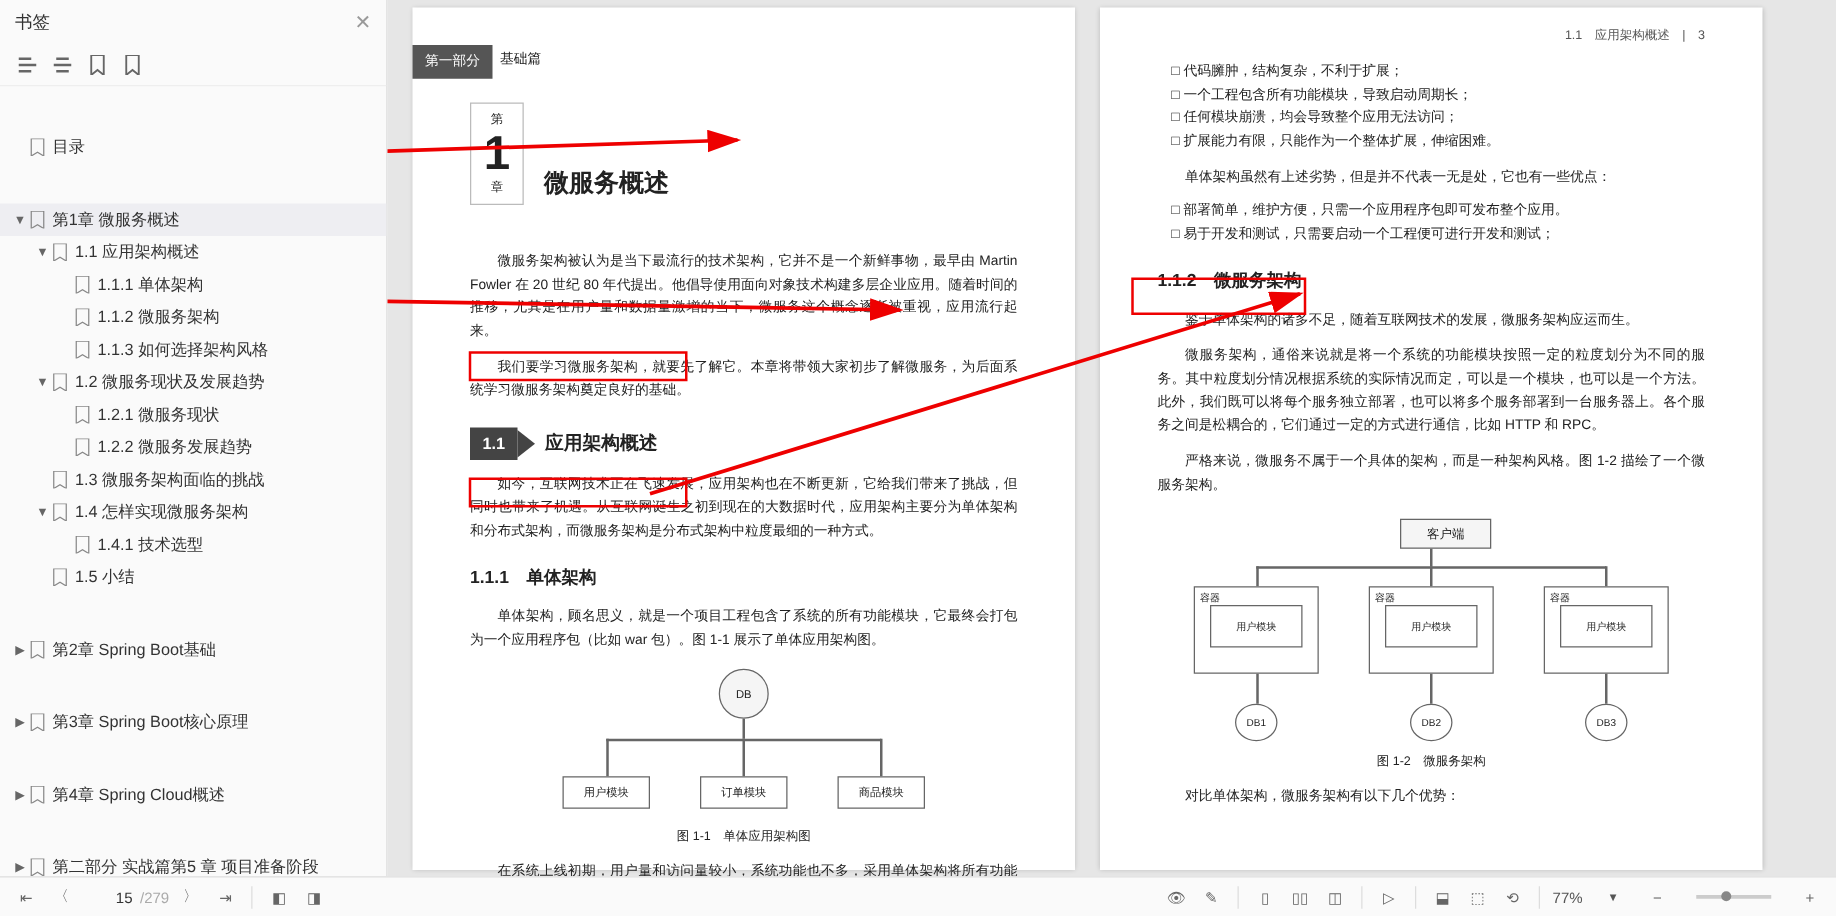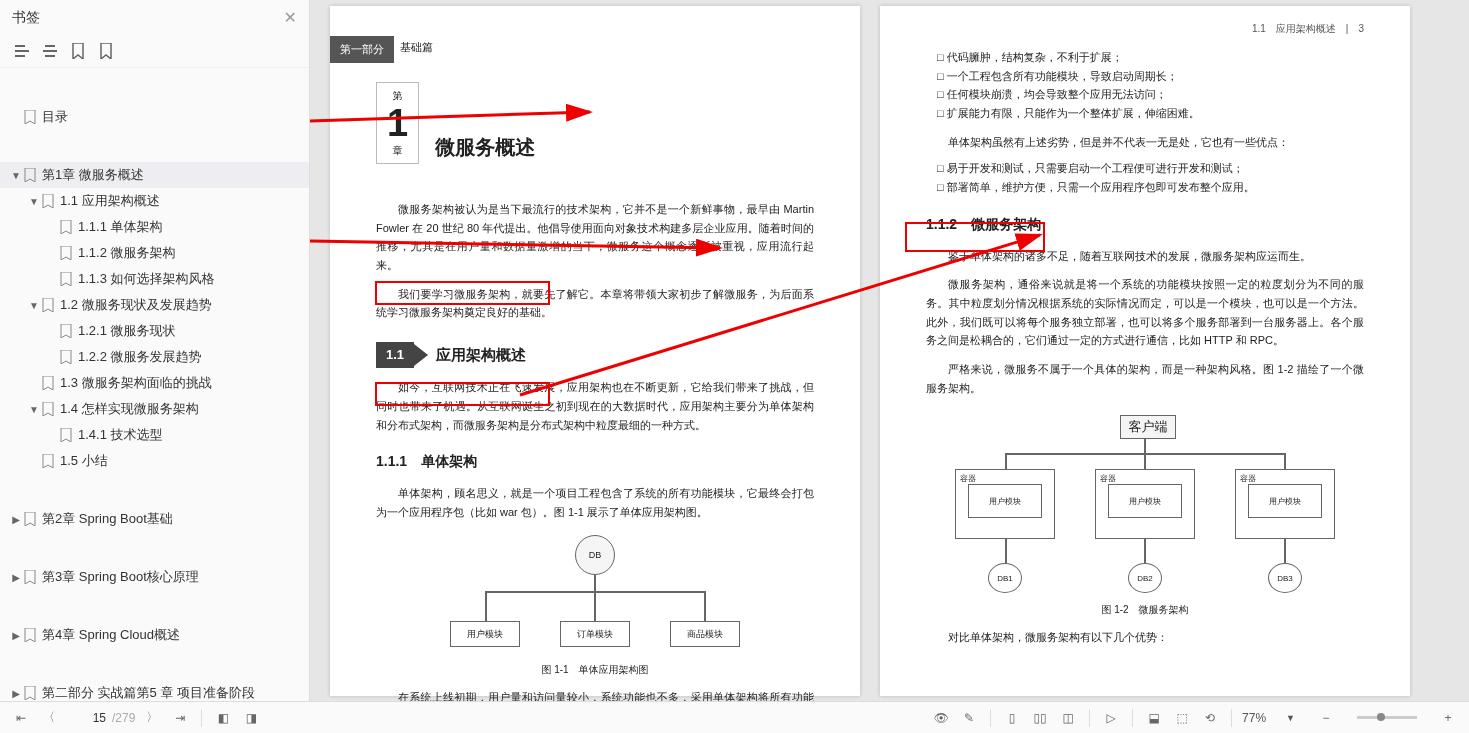--- a/index.html
+++ b/index.html
@@ -37,21 +37,21 @@
 .diagram { margin: 14px auto 6px; position: relative; height: 120px; width: 330px; text-align: center; }
 .db-circ { position: absolute; top: 0; left: 145px; width: 40px; height: 40px; border: 1px solid #666; border-radius: 50%; display: flex; align-items: center; justify-content: center; font-size: 9px; background: #f5f5f5; }
 .mod { position: absolute; top: 86px; width: 70px; height: 26px; border: 1px solid #666; display: flex; align-items: center; justify-content: center; font-size: 9px; }
 .line { position: absolute; background: #666; }
 .fig-cap { text-align: center; font-size: 10px; margin-top: 4px; }
 .pg-head { position: absolute; top: 14px; right: 46px; font-size: 10px; color: #555; }
 .bullets { margin-top: 8px; }
 .bullets li { list-style: none; padding-left: 2em; text-indent: -1em; font-size: 11px; }
 .bullets li::before { content: "□ "; }
 .dia2 { margin: 18px auto 6px; width: 380px; height: 180px; position: relative; }
-.client-box { position: absolute; top: 0; left: 165px; width: 56px; height: 24px; border: 1px solid #666; display: flex; align-items: center; justify-content: center; font-size: 13px; background: #f5f5f5; }
+.client-box { position: absolute; top: 0; left: 165px; width: 73px; height: 24px; border: 1px solid #666; display: flex; align-items: center; justify-content: center; font-size: 10px; background: #f5f5f5; }
 .container { position: absolute; top: 54px; width: 100px; height: 70px; border: 1px solid #666; padding: 14px 12px 8px; font-size: 8px; }
 .container::before { content: attr(data-lbl); position: absolute; top: 2px; left: 4px; font-size: 8px; }
 .inner-box { border: 1px solid #666; width: 100%; height: 34px; display: flex; align-items: center; justify-content: center; font-size: 8px; }
 .dbcirc2 { position: absolute; top: 148px; width: 34px; height: 30px; border: 1px solid #666; border-radius: 50%; display: flex; align-items: center; justify-content: center; font-size: 8px; }
 .arrow-red { position: absolute; z-index: 50; pointer-events: none; }
 .box-red { position: absolute; border: 2px solid #e00; z-index: 49; }
 .bottombar { height: 32px; border-top: 1px solid #ddd; display: flex; align-items: center; padding: 0 10px; font-size: 12px; color: #555; background: #fafafa; }
 .bb-left { display: flex; align-items: center; gap: 6px; }
 .bb-btn { width: 22px; height: 22px; display: flex; align-items: center; justify-content: center; cursor: pointer; color: #666; border-radius: 3px; }
 .page-input { width: 40px; text-align: right; border: none; background: transparent; font-size: 12px; color: #333; }
@@ -305,22 +305,22 @@
     <div class="page page2">
       <div class="pg-head">1.1　应用架构概述　|　3</div>
       <ul class="bullets" id="bul1">
           <li>代码臃肿，结构复杂，不利于扩展；</li>
           <li>一个工程包含所有功能模块，导致启动周期长；</li>
           <li>任何模块崩溃，均会导致整个应用无法访问；</li>
           <li>扩展能力有限，只能作为一个整体扩展，伸缩困难。</li>
         </ul>
       <p class="para">单体架构虽然有上述劣势，但是并不代表一无是处，它也有一些优点：</p>
       <ul class="bullets" id="bul2">
+          <li>部署简单，维护方便，只需一个应用程序包即可发布整个应用。</li>
           <li>易于开发和测试，只需要启动一个工程便可进行开发和测试；</li>
-          <li>部署简单，维护方便，只需一个应用程序包即可发布整个应用。</li>
         </ul>
       <div class="subsec">1.1.2　微服务架构</div>
       <p class="para">鉴于单体架构的诸多不足，随着互联网技术的发展，微服务架构应运而生。</p>
       <p class="para">微服务架构，通俗来说就是将一个系统的功能模块按照一定的粒度划分为不同的服务。其中粒度划分情况根据系统的实际情况而定，可以是一个模块，也可以是一个方法。此外，我们既可以将每个服务独立部署，也可以将多个服务部署到一台服务器上。各个服务之间是松耦合的，它们通过一定的方式进行通信，比如 HTTP 和 RPC。</p>
       <p class="para">严格来说，微服务不属于一个具体的架构，而是一种架构风格。图 1-2 描绘了一个微服务架构。</p>
 
       <div class="dia2">
         <div class="client-box">客户端</div>
         <div class="line" style="top:24px;left:189px;width:2px;height:14px"></div>
         <div class="line" style="top:38px;left:50px;width:280px;height:2px"></div>

